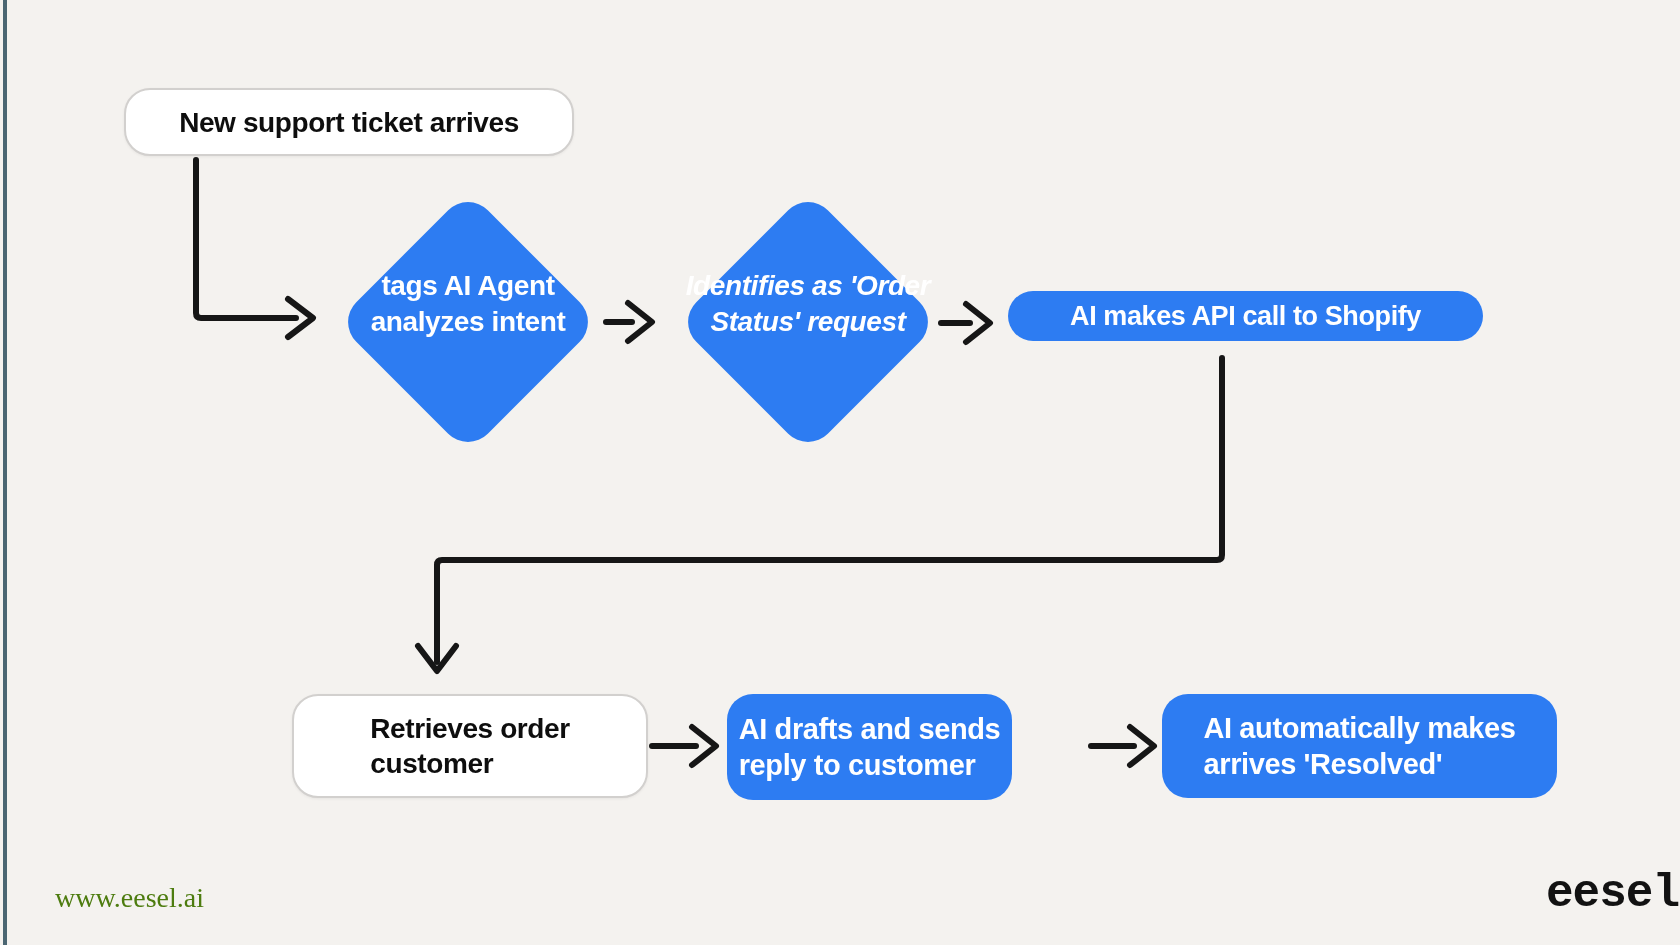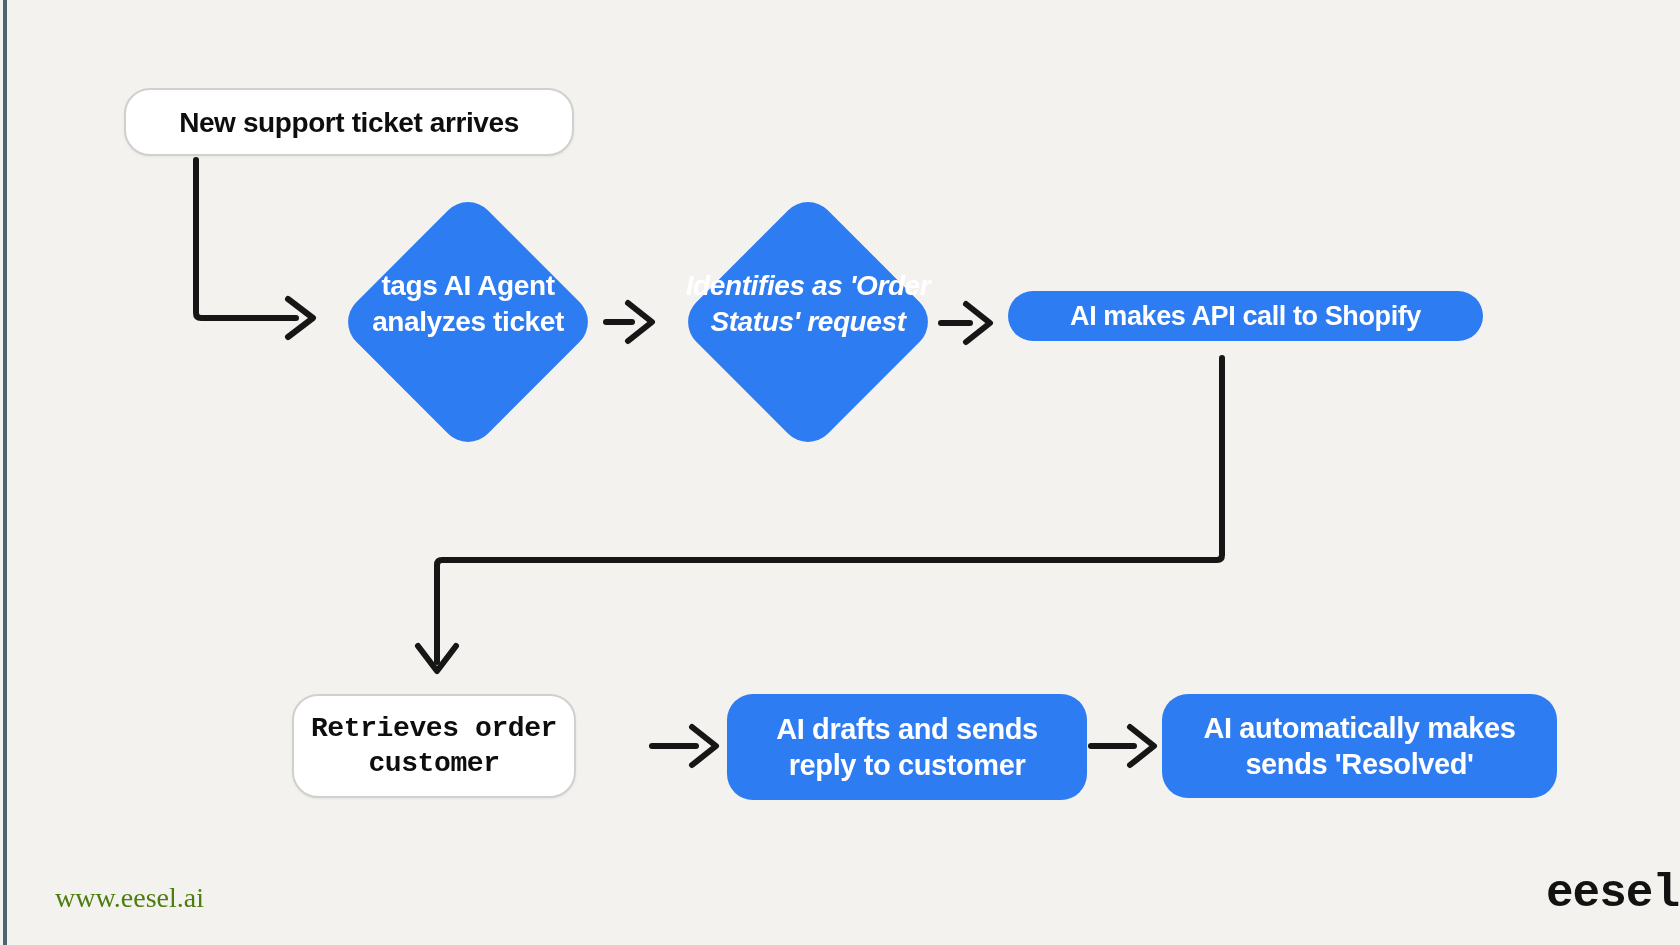--- a/index.html
+++ b/index.html
@@ -15,21 +15,20 @@
     background: #f4f2ef;
   }
   .window-edge {
     position: absolute; left: 3px; top: 0;
     width: 4px; height: 100%;
     background: #4b6672;
   }
   .node {
     position: absolute;
     display: flex; align-items: center; justify-content: center;
-    text-align: center;
     font-weight: 700;
     letter-spacing: -0.4px;
     box-sizing: border-box;
   }
   .rect-white {
     background: #ffffff;
     border: 2px solid #d2d0ce;
     border-radius: 26px;
     color: #0e0e0e;
     box-shadow: 0 1px 3px rgba(0,0,0,0.06);
@@ -123,54 +122,54 @@
 
   <div class="node rect-white fs28" style="left:124px; top:88px; width:450px; height:68px;">
     <span>New support ticket arrives</span>
   </div>
 
   <div>
     <div class="diamond-shape" style="left:375px; top:229px;"></div>
     <div class="diamond-label" style="left:338px; top:268px;">
       <span class="line">tags AI</span>
       <span class="line">Agent analyzes</span>
-      <span class="line">ticket</span>
+      <span class="line">intent</span>
     </div>
   </div>
 
   <div>
     <div class="diamond-shape" style="left:715px; top:229px;"></div>
     <div class="diamond-label" style="left:678px; top:268px;font-style:italic;">
       <span class="line">Identifies as</span>
       <span class="line">'Order Status'</span>
       <span class="line">request</span>
     </div>
   </div>
 
   <div class="node pill-blue fs27" style="left:1008px; top:291px; width:475px; height:50px;">
     <span>AI makes API call to Shopify</span>
   </div>
 
-  <div class="node rect-white fs28" style="left:292px; top:694px; width:284px; height:104px;font-family:Liberation Mono, monospace;">
+  <div class="node rect-white fs28" style="left:292px; top:694px; width:356px; height:104px;">
     <span>
       <span class="line">Retrieves order</span>
       <span class="line">customer</span>
     </span>
   </div>
 
-  <div class="node rect-blue fs29" style="left:727px; top:694px; width:360px; height:106px;">
+  <div class="node rect-blue fs29" style="left:727px; top:694px; width:285px; height:106px;">
     <span>
       <span class="line">AI drafts and sends</span>
       <span class="line">reply to customer</span>
     </span>
   </div>
 
   <div class="node rect-blue fs29" style="left:1162px; top:694px; width:395px; height:104px;">
     <span>
       <span class="line">AI automatically makes</span>
-      <span class="line">sends 'Resolved'</span>
+      <span class="line">arrives 'Resolved'</span>
     </span>
   </div>
 
   <div class="footer-site">www.eesel.ai</div>
   <div class="footer-brand">eesel</div>
 
 </div>
 
 </body></html>

